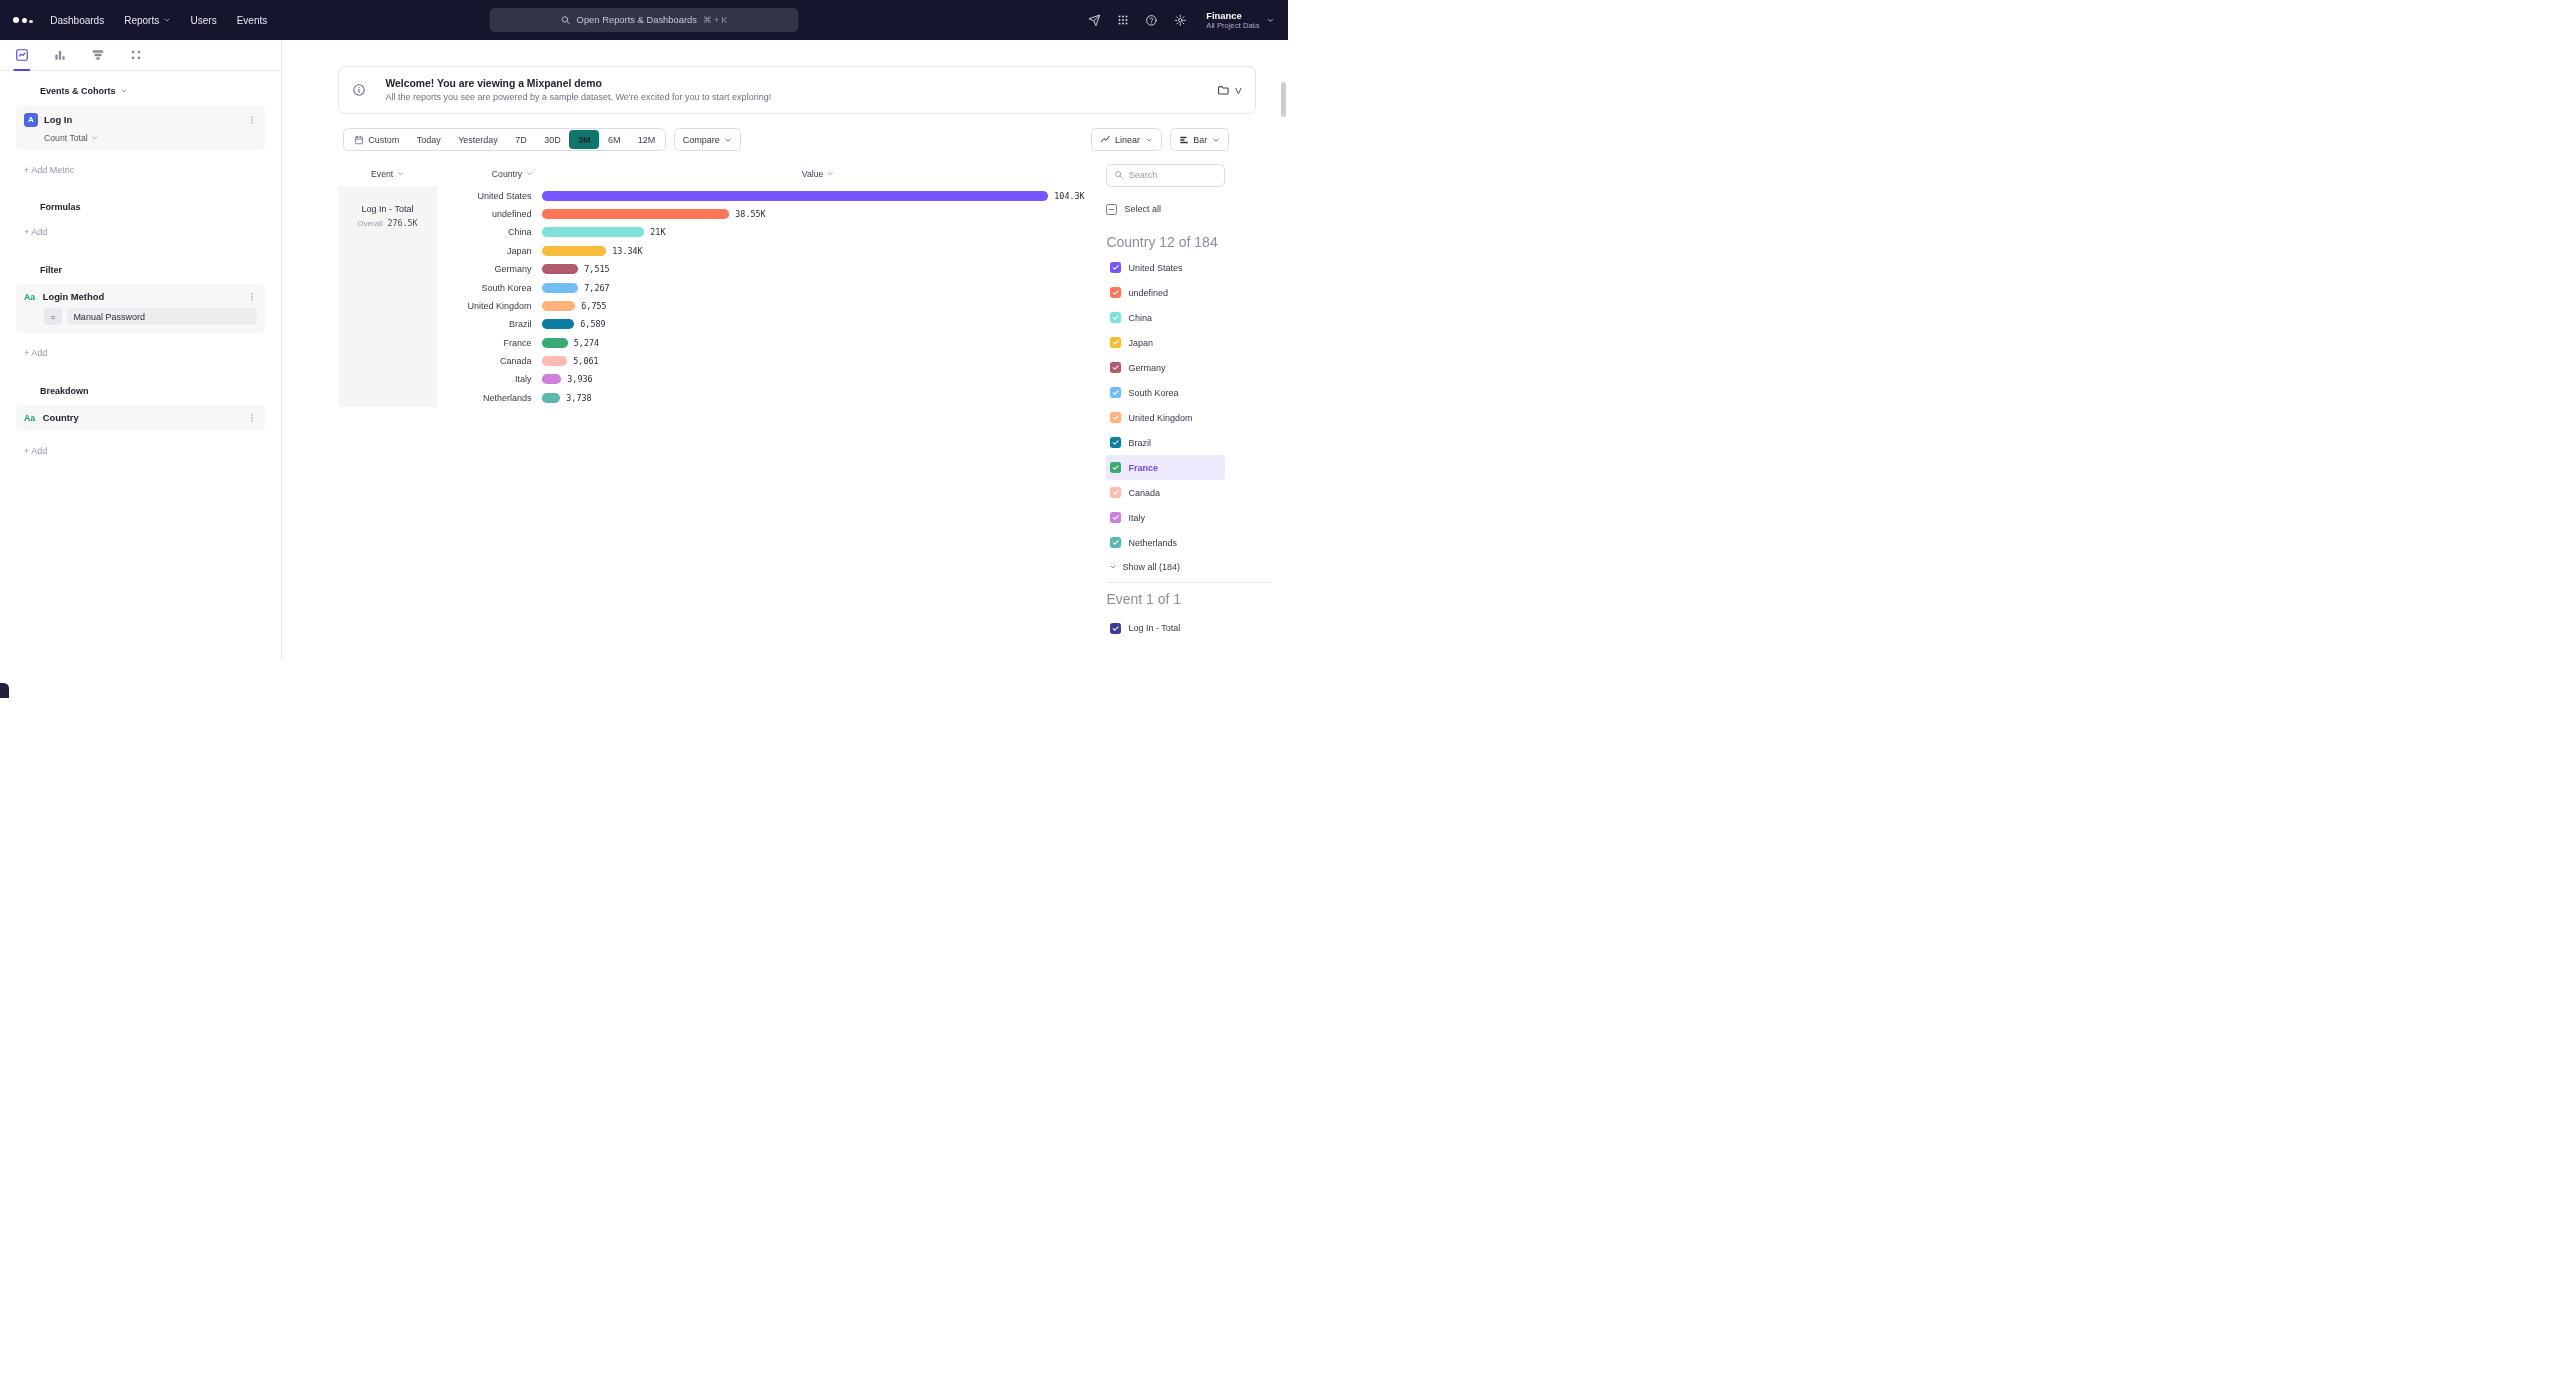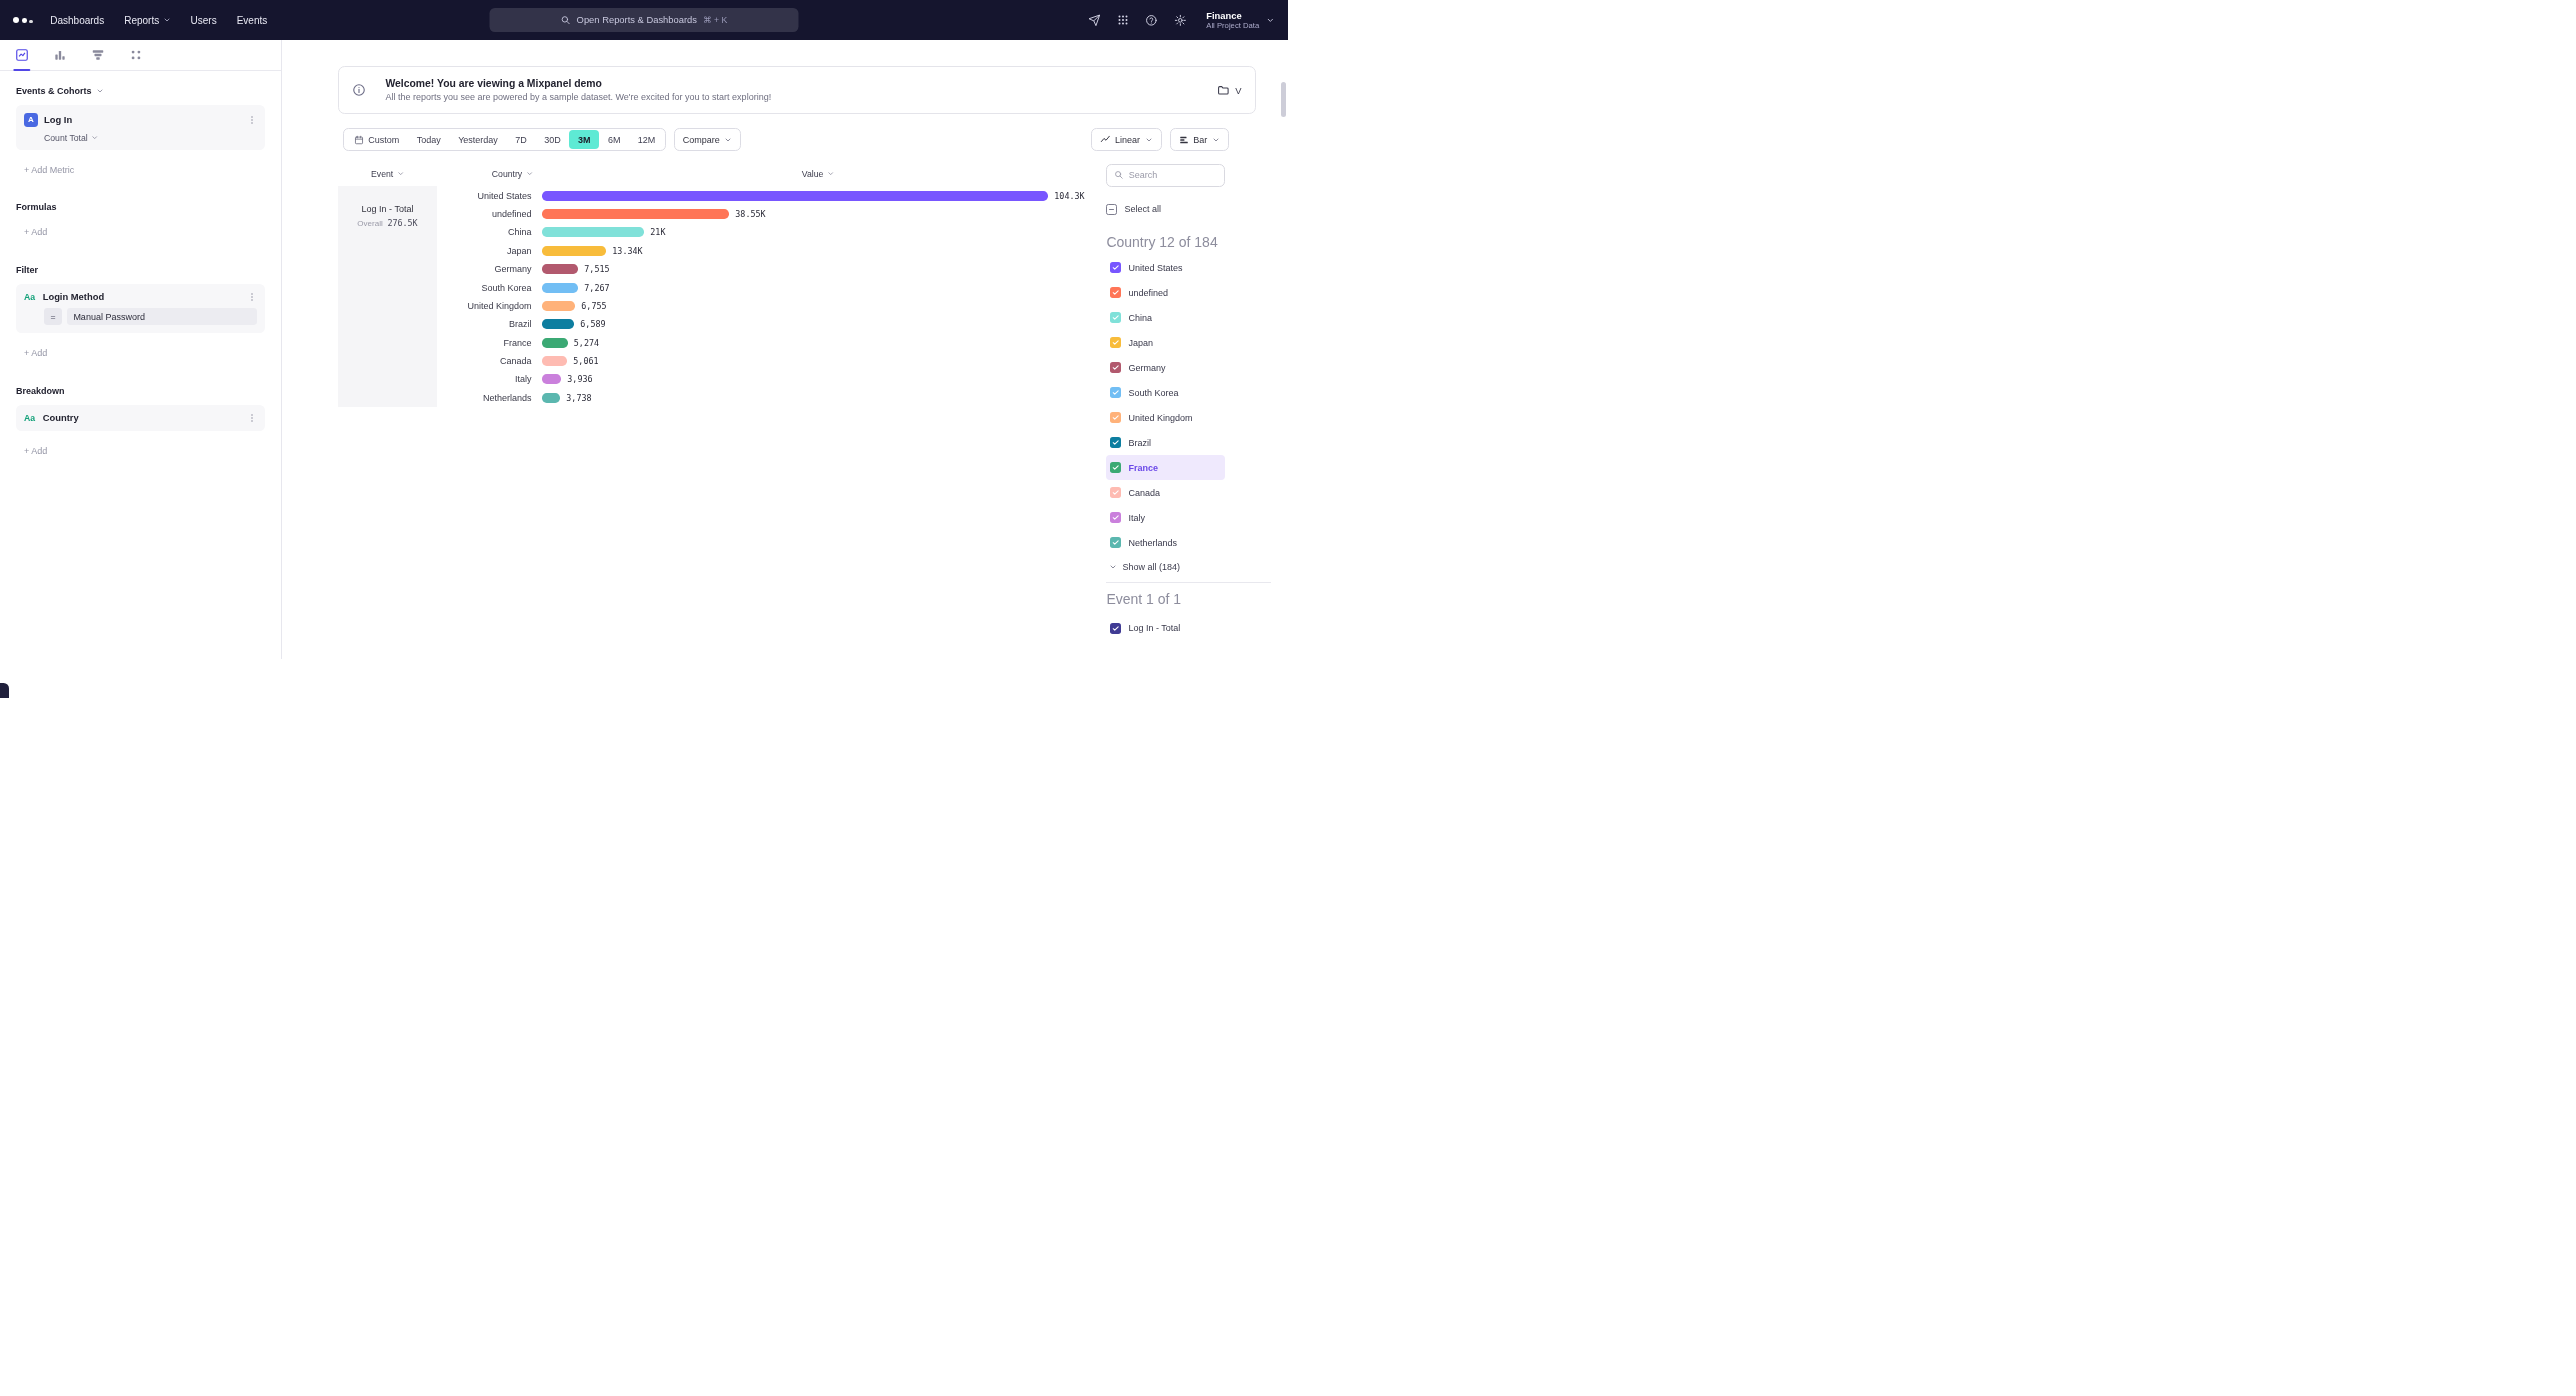--- a/index.html
+++ b/index.html
@@ -40,21 +40,21 @@
   
   .workspace { display:flex; height:619px; }
 
   
   .builder { width:282px; flex:none; border-right:0.7px solid #e7e7ee; background:#fff; overflow:hidden; }
   .viz-tabs { height:31px; display:flex; align-items:center; gap:24px; padding:0 14.8px; border-bottom:0.7px solid #e9e9ef; }
   .viz-tab { height:100%; display:flex; align-items:center; position:relative; color:#8a8a9c; cursor:pointer; }
   .viz-tab.selected { color:#5247e6; }
   .viz-tab.selected::after { content:''; position:absolute; left:50%; transform:translateX(-50%); bottom:-0.7px; width:17.4px; height:2px; background:#5247e6; border-radius:1.3px; }
   .builder-inner { padding:0 16px; }
-  .section-heading { display:flex; align-items:center; gap:4px; font-size:9px; font-weight:700; color:#222230; cursor:pointer; }
+  .section-heading { display:flex; align-items:center; gap:4px; font-size:9px; font-weight:700; color:#222230; cursor:pointer;margin-left:24px; }
   .section-heading .caret-icon { color:#8b8b9c; }
   .mt22{margin-top:14.8px;} .mt40{margin-top:27px;} .mt42{margin-top:28px;}
   .card { margin-top:9.4px; background:#f7f7f9; border-radius:5.4px; padding:7.4px 8px; }
   .card-row { display:flex; align-items:center; }
   .badge-a { width:14px; height:14px; border-radius:3.4px; background:#4a69e2; color:#fff; font-size:8px; font-weight:700; display:flex; align-items:center; justify-content:center; }
   .badge-aa { width:16px; font-size:8.7px; font-weight:700; color:#13a179; }
   .card-name { margin-left:6px; font-size:9.4px; font-weight:600; color:#232330; }
   .kebab { margin-left:auto; color:#8b8b9c; cursor:pointer; display:flex; }
   .card-sub { margin-top:6px; margin-left:20px; display:flex; align-items:center; gap:3.4px; font-size:8.7px; color:#565668; cursor:pointer; }
   .card-sub .caret-icon { color:#8b8b9c; }
@@ -67,21 +67,21 @@
   .main { flex:1; position:relative; padding-left:56px; overflow:hidden; background:#fff; }
   .banner { margin:26px 32px 0 0; height:48px; border:0.7px solid #e4e4ea; border-radius:6.7px; display:flex; align-items:center; padding:0 13.4px; gap:19px; }
   .banner-title { font-size:10.4px; font-weight:700; color:#232330; }
   .banner-sub { margin-top:2.7px; font-size:9px; color:#6f6f80; }
   .banner-action { margin-left:auto; display:flex; align-items:center; gap:5.4px; color:#3c3c4d; font-size:9.4px; font-weight:500; cursor:pointer; white-space:nowrap; }
   .info-ic { color:#6b6b85; }
 
   .controls-row { margin:14px 59px 0 4.7px; display:flex; align-items:center; height:23px; }
   .preset-group { display:flex; align-items:center; height:23px; border:0.7px solid #dcdce4; border-radius:5.4px; padding:0 1.3px; }
   .preset { padding:0 8.7px; height:19px; display:flex; align-items:center; gap:4.7px; font-size:9px; color:#3f3f50; cursor:pointer; border-radius:4px; }
-  .preset.selected { background:#5eead4; font-weight:700; color:#1c1c28; }
+  .preset.selected { background:#0f766e; font-weight:700; color:#1c1c28; }
   .preset .icon { color:#6d6d80; }
   .ctrl-btn { height:23px; border:0.7px solid #dcdce4; border-radius:5.4px; background:#fff; display:flex; align-items:center; gap:4.7px; padding:0 8px; font-size:9px; color:#33333f; font-weight:500; cursor:pointer; }
   .ctrl-btn .caret-icon { color:#6d6d80; }
   .compare-btn { margin-left:7.4px; }
   .right-ctrls { margin-left:auto; display:flex; gap:8px; }
 
   
   .chart-region { display:flex; margin-top:12.7px; height:416px; }
   .chart-table { flex:1; min-width:0; }
   .chart-header-row { display:flex; height:20px; align-items:center; }

